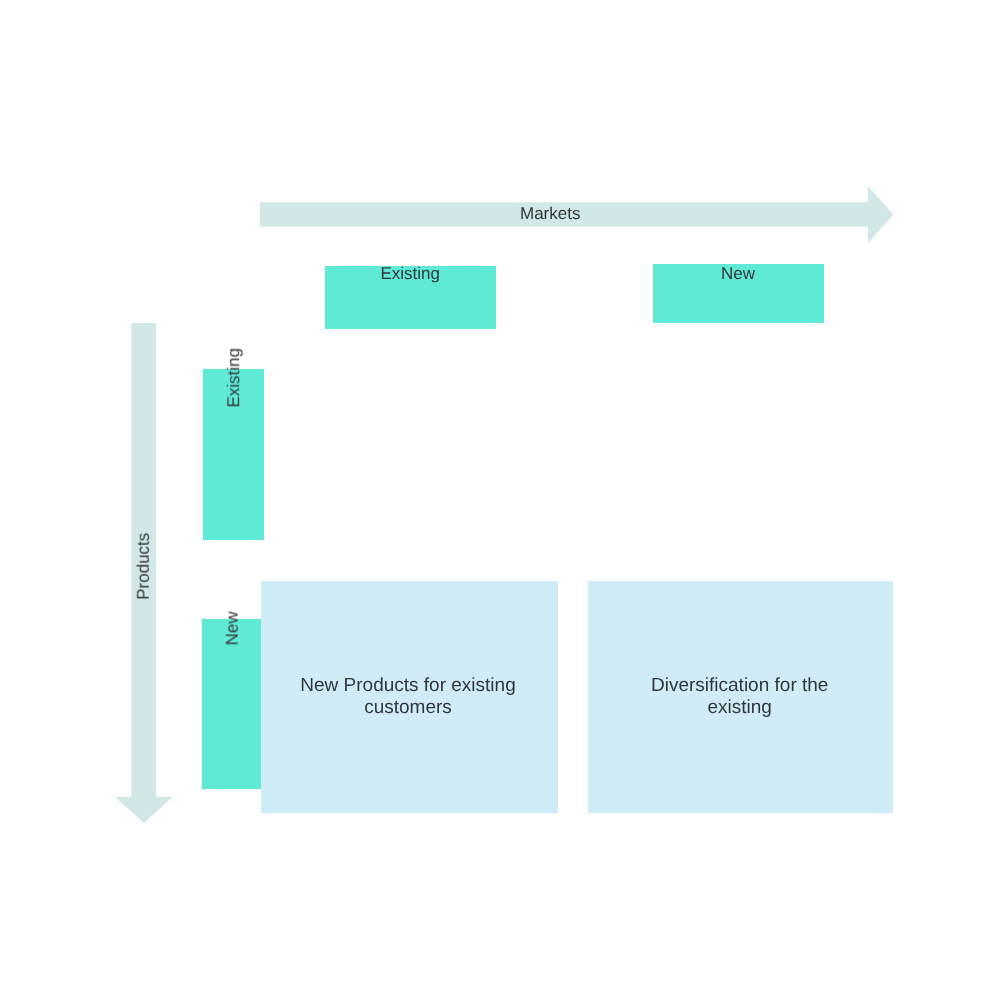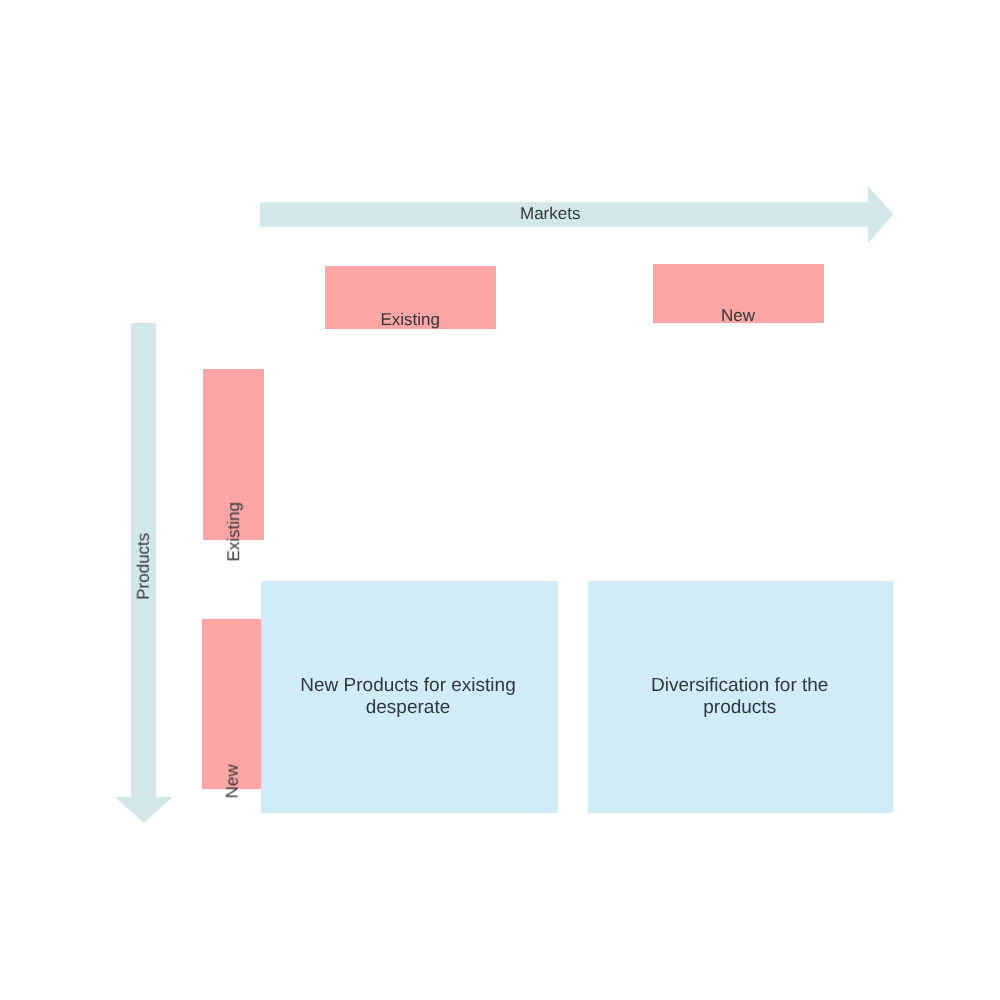--- a/index.html
+++ b/index.html
@@ -36,23 +36,23 @@
     color: #33373a;
     white-space: nowrap;
     line-height: 1;
   }
   .axis-label-box.vert .axis-label {
     transform: rotate(-90deg) translate(-1.7px, 1.7px);
   }
 
   .hdr {
     position: absolute;
-    background: #fca5a5;
+    background: #5eead4;
     display: flex;
-    align-items: flex-end;
+    align-items: flex-start;
     justify-content: center;
   }
   .hdr span {
     will-change: transform;
     font-size: 17px;
     color: #33373a;
     line-height: 1;
     white-space: nowrap;
   }
   .hdr.vert span {
@@ -102,19 +102,19 @@
   </div>
 
   <div class="hdr vert" style="left:202.7px; top:369.4px; width:61.1px; height:170.6px;">
     <span style="transform:rotate(-90deg) translate(-0.2px,0.9px)">Existing</span>
   </div>
   <div class="hdr vert" style="left:201.5px; top:618.8px; width:59.2px; height:170.2px;">
     <span style="transform:rotate(-90deg) translate(-0.9px,1.1px)">New</span>
   </div>
 
   <div class="quad" style="left:260.6px; top:580.6px; width:297.1px; height:232.8px;">
-    <span style="width:220px; transform:translate(-1px,0.3px)">New Products for existing desperate</span>
+    <span style="width:220px; transform:translate(-1px,0.3px)">New Products for existing customers</span>
   </div>
   <div class="quad" style="left:588.2px; top:580.6px; width:304.9px; height:232.8px;">
-    <span style="width:185px; transform:translate(-0.8px,0px)">Diversification for the products</span>
+    <span style="width:185px; transform:translate(-0.8px,0px)">Diversification for the existing</span>
   </div>
 
 </div>
 
 </body></html>

